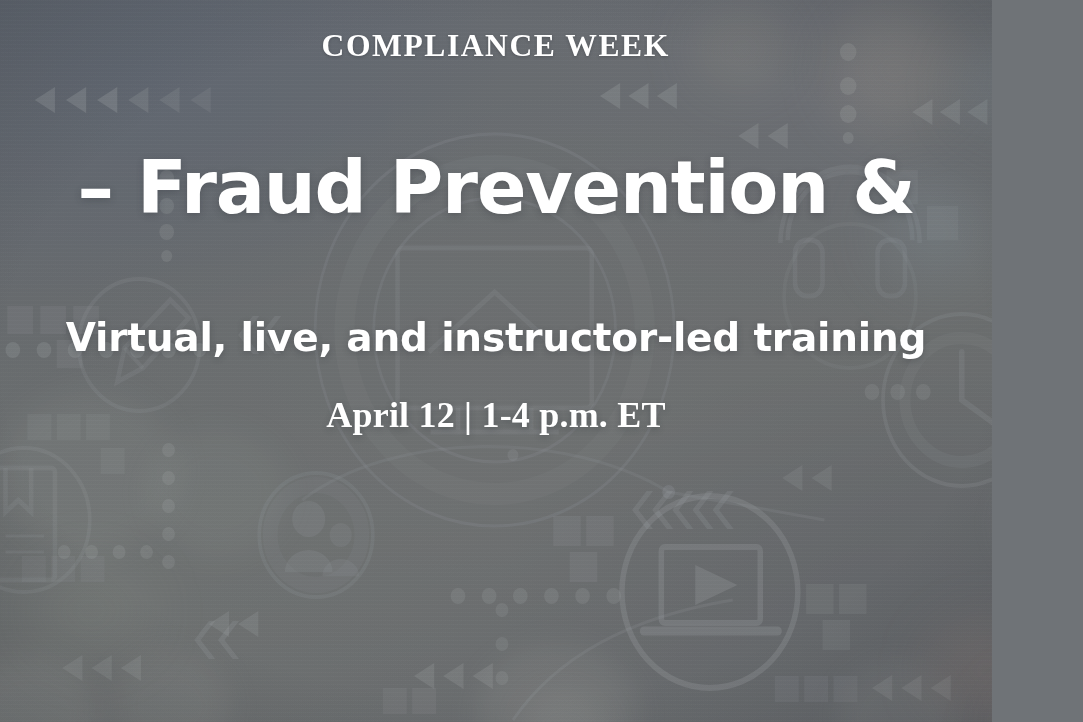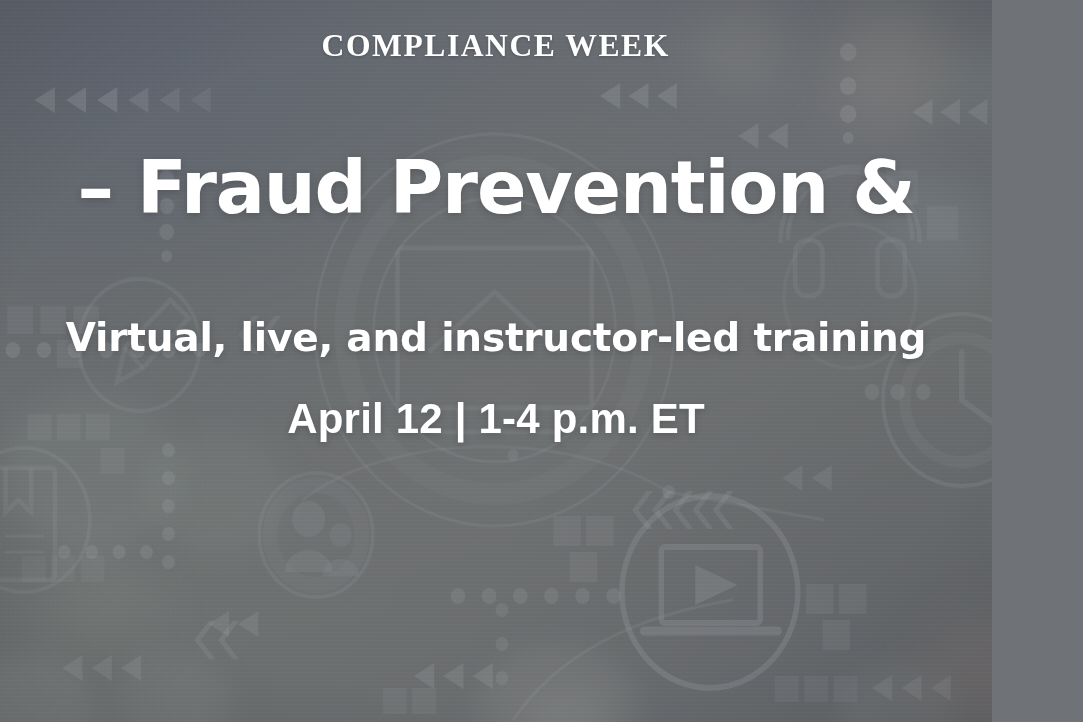--- a/index.html
+++ b/index.html
@@ -123,23 +123,23 @@
     font-weight: 700;
     font-size: 39px;
     line-height: 1.1;
     letter-spacing: -0.2px;
     color: #ffffff;
     text-shadow: 0 2px 6px rgba(45,49,55,0.30);
   }
 
   #event-date {
     margin-top: 36px;
-    font-family: Liberation Sans, sans-serif;
+    font-family: Liberation Serif, serif;
     font-weight: 700;
-    font-size: 42px;
+    font-size: 36px;
     line-height: 1.1;
     letter-spacing: 0.2px;
     color: #ffffff;
     text-shadow: 0 2px 6px rgba(45,49,55,0.32);
   }
 </style>
 </head>
 <body>
 
 <div id="promo-banner">

